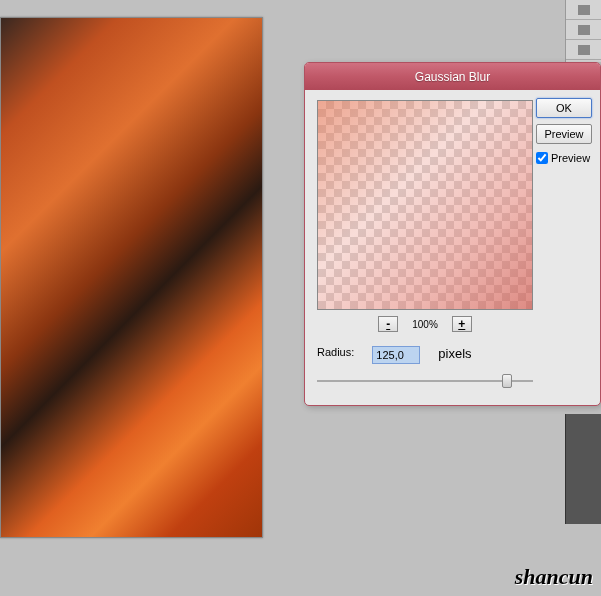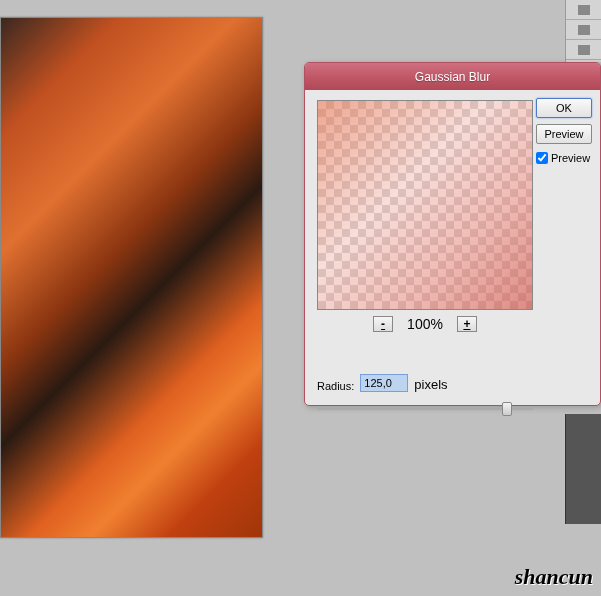--- a/index.html
+++ b/index.html
@@ -15,25 +15,25 @@
 .dialog { position: absolute; left: 304px; top: 62px; width: 297px; height: 344px; background: #e8e8e8; border: 1px solid #b05060; border-radius: 5px; box-shadow: 2px 2px 6px rgba(0,0,0,0.2); }
 .titlebar { height: 27px; background: linear-gradient(to bottom, #d07080 0%, #c05868 50%, #b04858 100%); border-radius: 4px 4px 0 0; display: flex; align-items: center; justify-content: center; color: #fff; font-size: 12px; text-shadow: 0 1px 1px rgba(0,0,0,0.3); }
 .dialog-body { padding: 10px 12px; position: relative; height: calc(100% - 27px); }
 
 .preview-box { width: 216px; height: 210px; border: 1px solid #888; background: #fff; position: relative; }
 .checker { position: absolute; inset: 0; background-image: linear-gradient(45deg, #ccc 25%, transparent 25%), linear-gradient(-45deg, #ccc 25%, transparent 25%), linear-gradient(45deg, transparent 75%, #ccc 75%), linear-gradient(-45deg, transparent 75%, #ccc 75%); background-size: 16px 16px; background-position: 0 0, 0 8px, 8px -8px, -8px 0px; }
 .gradient-overlay { position: absolute; inset: 0; background: linear-gradient(135deg, rgba(230,130,100,0.7) 0%, rgba(240,180,170,0.45) 40%, rgba(230,140,130,0.6) 70%, rgba(210,100,90,0.75) 100%); }
 
 .zoom-row { display: flex; align-items: center; justify-content: center; gap: 14px; margin-top: 6px; width: 216px; }
 .zoom-btn { width: 20px; height: 16px; border: 1px solid #888; background: linear-gradient(#f6f6f6,#ddd); display: flex; align-items: center; justify-content: center; font-size: 12px; font-weight: bold; cursor: pointer; text-decoration: underline; }
-.zoom-label { font-size: 14px; }
+.zoom-label { font-size: 10px; }
 
-.radius-row { display: flex; align-items: flex-end; gap: 6px; margin-top: 14px; }
+.radius-row { display: flex; align-items: flex-start; gap: 18px; margin-top: 14px; }
 .radius-row .lbl { font-size: 11px; }
-.radius-input { width: 48px; height: 18px; border: 1px solid #7a9ed8; background: #bcd4f0; padding: 1px 3px; font-size: 11px; text-align: left; margin-top: 28px; }
+.radius-input { width: 48px; height: 18px; border: 1px solid #7a9ed8; background: #bcd4f0; padding: 1px 3px; font-size: 11px; text-align: left; }
 .unit { font-size: 13px; }
 
 .slider-row { margin-top: 10px; width: 216px; position: relative; height: 14px; }
 .slider-track { position: absolute; left: 0; right: 0; top: 6px; height: 2px; background: #aaa; }
 .slider-thumb { position: absolute; top: 0; left: 185px; width: 10px; height: 14px; background: linear-gradient(#f4f4f4,#ccc); border: 1px solid #888; border-radius: 2px; cursor: pointer; }
 
 .right-col { position: absolute; right: 8px; top: 8px; width: 56px; display: flex; flex-direction: column; gap: 6px; }
 .btn { height: 20px; border: 1px solid #888; background: linear-gradient(#fafafa,#e2e2e2); border-radius: 2px; display: flex; align-items: center; justify-content: center; font-size: 11px; cursor: pointer; }
 .btn.primary { border: 1px solid #4a7ac8; box-shadow: 0 0 2px #6a9ae8; }
 .check-row { display: flex; align-items: flex-start; gap: 3px; font-size: 11px; margin-top: 2px; }

